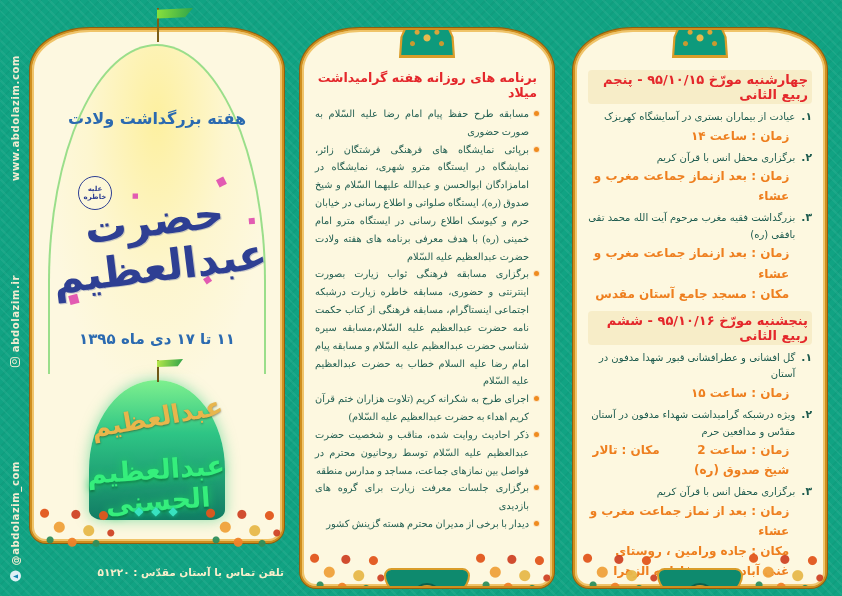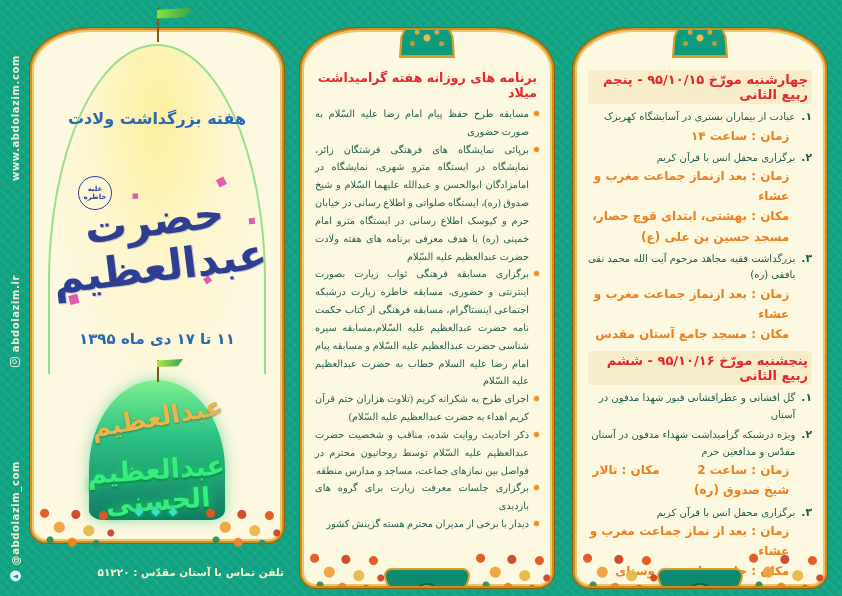--- a/index.html
+++ b/index.html
@@ -226,38 +226,38 @@
             <div class="ibody">
               <div class="itext">عیادت از بیماران بستری در آسایشگاه کهریزک</div>
               <div class="meta">زمان : ساعت ۱۴</div>
             </div>
           </div>
           <div class="sched-item">
             <span class="num">۲.</span>
             <div class="ibody">
               <div class="itext">برگزاری محفل انس با قرآن کریم</div>
               <div class="meta">زمان : بعد ازنماز جماعت مغرب و عشاء</div>
-              <div class="meta">مکان : بهشتی، ابتدای قوچ حصار، مسجد حسین بن علی (ع)</div>
             </div>
           </div>
           <div class="sched-item">
             <span class="num">۳.</span>
             <div class="ibody">
-              <div class="itext">بزرگداشت فقیه مجاهد مرحوم آیت الله محمد تقی بافقی (ره)</div>
+              <div class="itext">بزرگداشت فقیه مغرب مرحوم آیت الله محمد تقی بافقی (ره)</div>
               <div class="meta">زمان : بعد ازنماز جماعت مغرب و عشاء</div>
               <div class="meta">مکان : مسجد جامع آستان مقدس</div>
             </div>
           </div>
         </div>
         <div class="section">
           <div class="day-header">پنجشنبه مورّخ ۹۵/۱۰/۱۶ - ششم ربیع الثانی</div>
           <div class="sched-item">
             <span class="num">۱.</span>
             <div class="ibody">
               <div class="itext">گل افشانی و عطرافشانی قبور شهدا مدفون در آستان</div>
+              <div class="meta">زمان : ساعت ۱۵</div>
             </div>
           </div>
           <div class="sched-item">
             <span class="num">۲.</span>
             <div class="ibody">
               <div class="itext">ویژه درشبکه گرامیداشت شهداء مدفون در آستان مقدّس و مدافعین حرم</div>
               <div class="meta">زمان : ساعت 2         مکان : تالار شیخ صدوق (ره)</div>
             </div>
           </div>
           <div class="sched-item">

